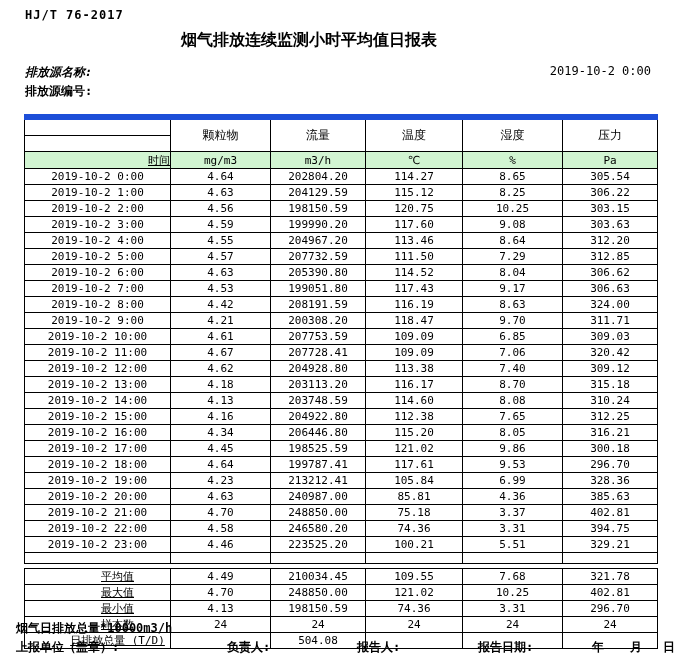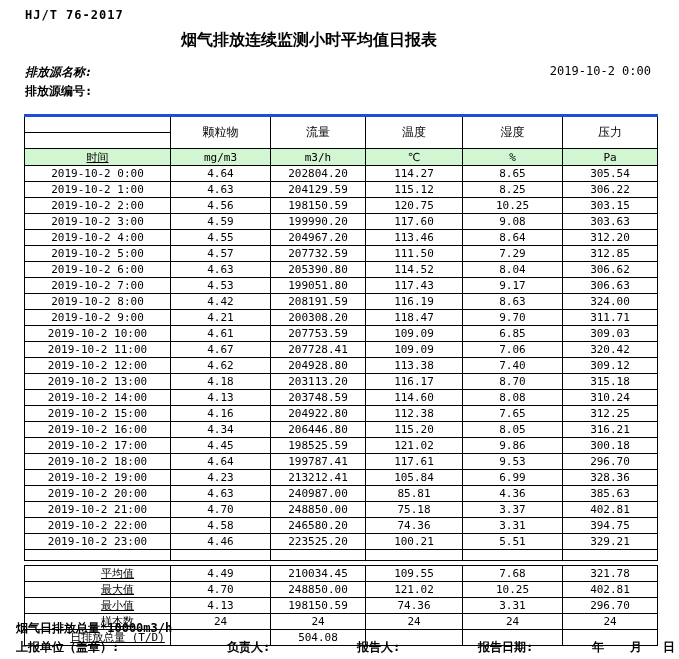--- a/index.html
+++ b/index.html
@@ -11,25 +11,25 @@
   .standard{position:absolute;top:8px;left:25px;font-size:12px;font-weight:bold;letter-spacing:1px;}
   .title{position:absolute;top:30px;left:0;width:618px;text-align:center;font-size:16px;font-weight:bold;}
   .meta-name{position:absolute;top:64px;left:25px;font-size:12px;font-weight:bold;font-style:italic;}
   .meta-id{position:absolute;top:83px;left:25px;font-size:12px;font-weight:bold;}
   .report-date{position:absolute;top:64px;right:28px;font-size:12px;}
 
   .tablewrap{position:absolute;top:114px;left:24px;width:633px;}
   table{border-collapse:collapse;table-layout:fixed;width:633px;}
   td,th{border:1px solid #000;padding:0;text-align:center;vertical-align:middle;
         font-size:11px;font-weight:normal;white-space:nowrap;overflow:hidden;}
-  .main-table{border-top:3px solid #1d4ed8;}
+  .main-table{border-top:6px solid #1d4ed8;}
   .param-head td,.param-head th{font-size:12px;}
   .split-cell{height:15px;}
   .green-row td{height:16px;}
-  .time-head{text-decoration:underline;}
+  .time-head{text-decoration:underline;text-align:right;}
   .hourly td{height:15px;}
   .empty-row td{height:10px;}
   .gap{height:4px;}
   .summary td{height:15px;}
   .sum-label{text-decoration:underline;padding-left:40px;}
 
   .foot-note{position:absolute;top:620px;left:16px;font-size:12px;font-weight:bold;}
   .foot-line span{position:absolute;top:639px;font-size:12px;font-weight:bold;}
   .f-unit{left:16px;}
   .f-resp{left:227px;}

